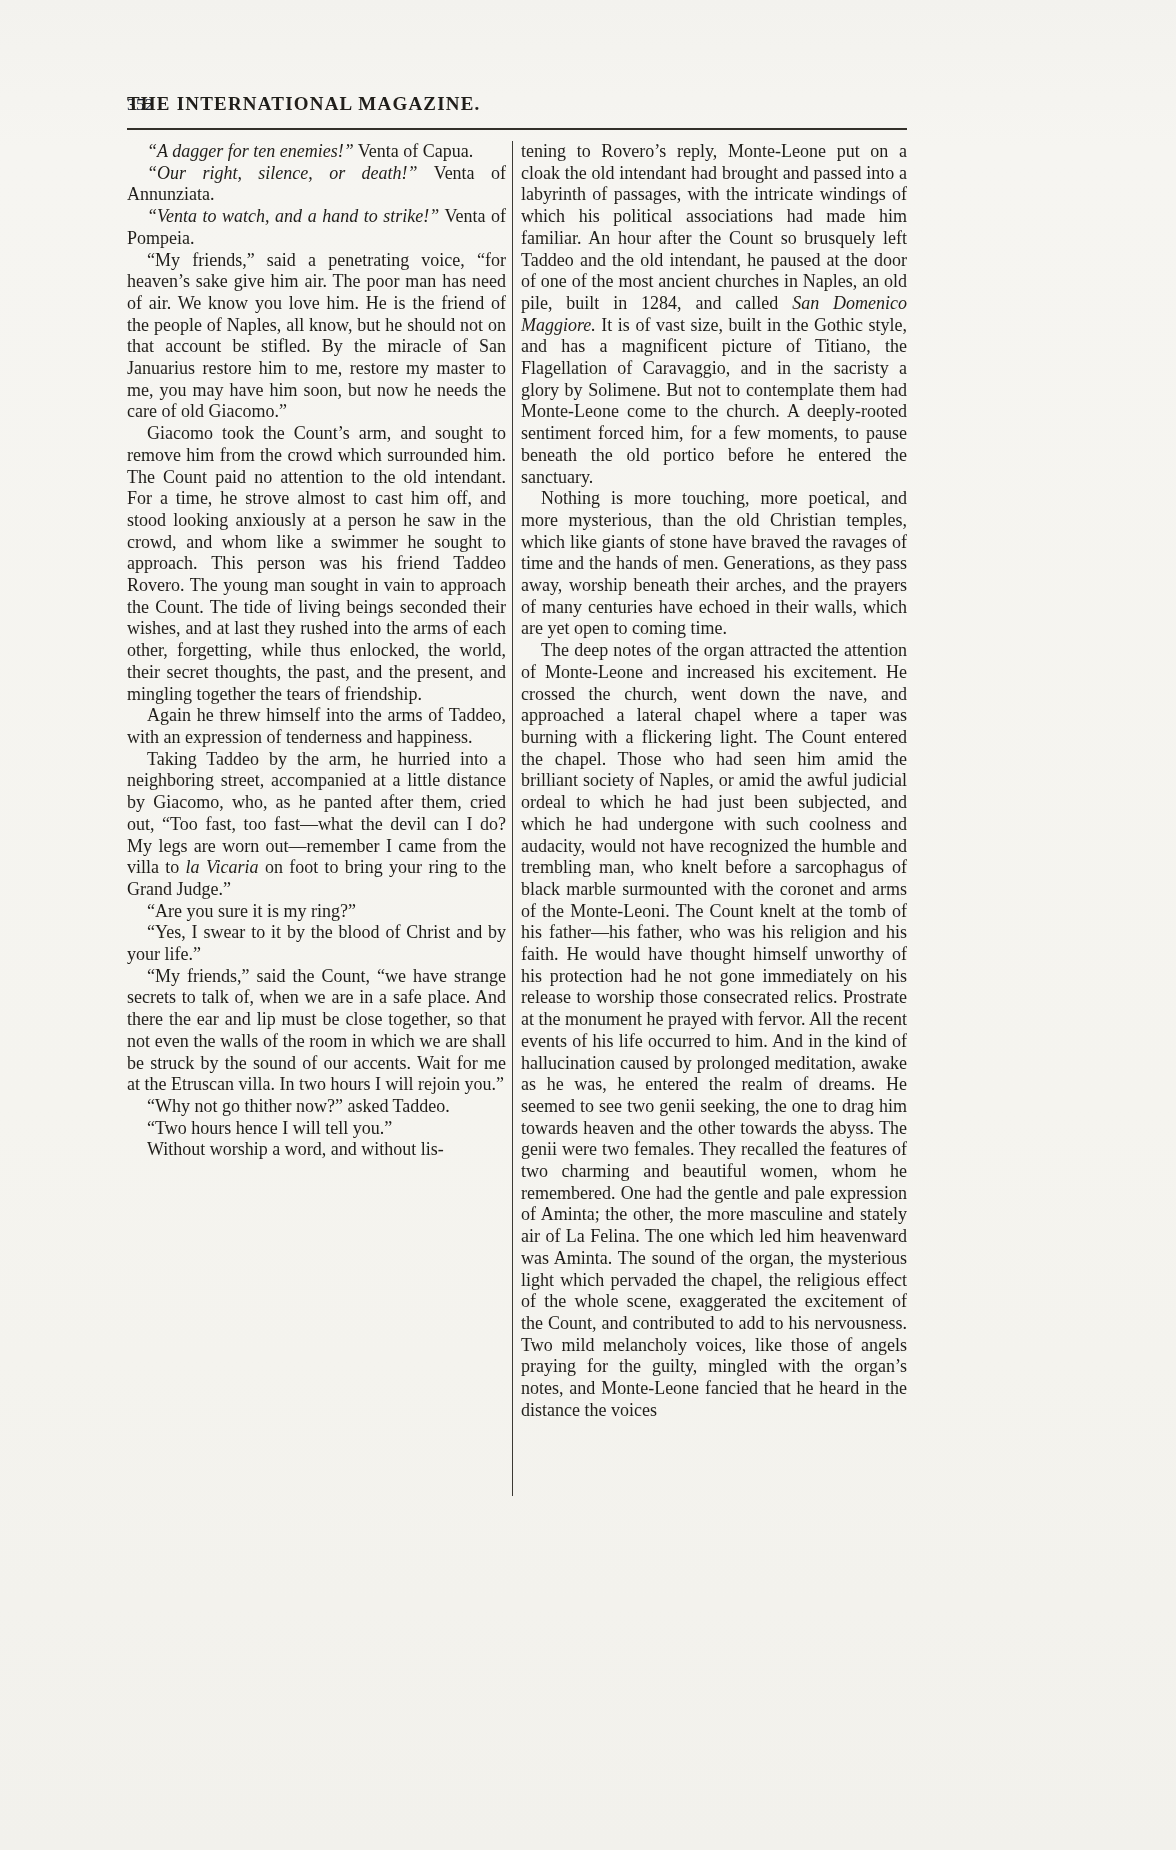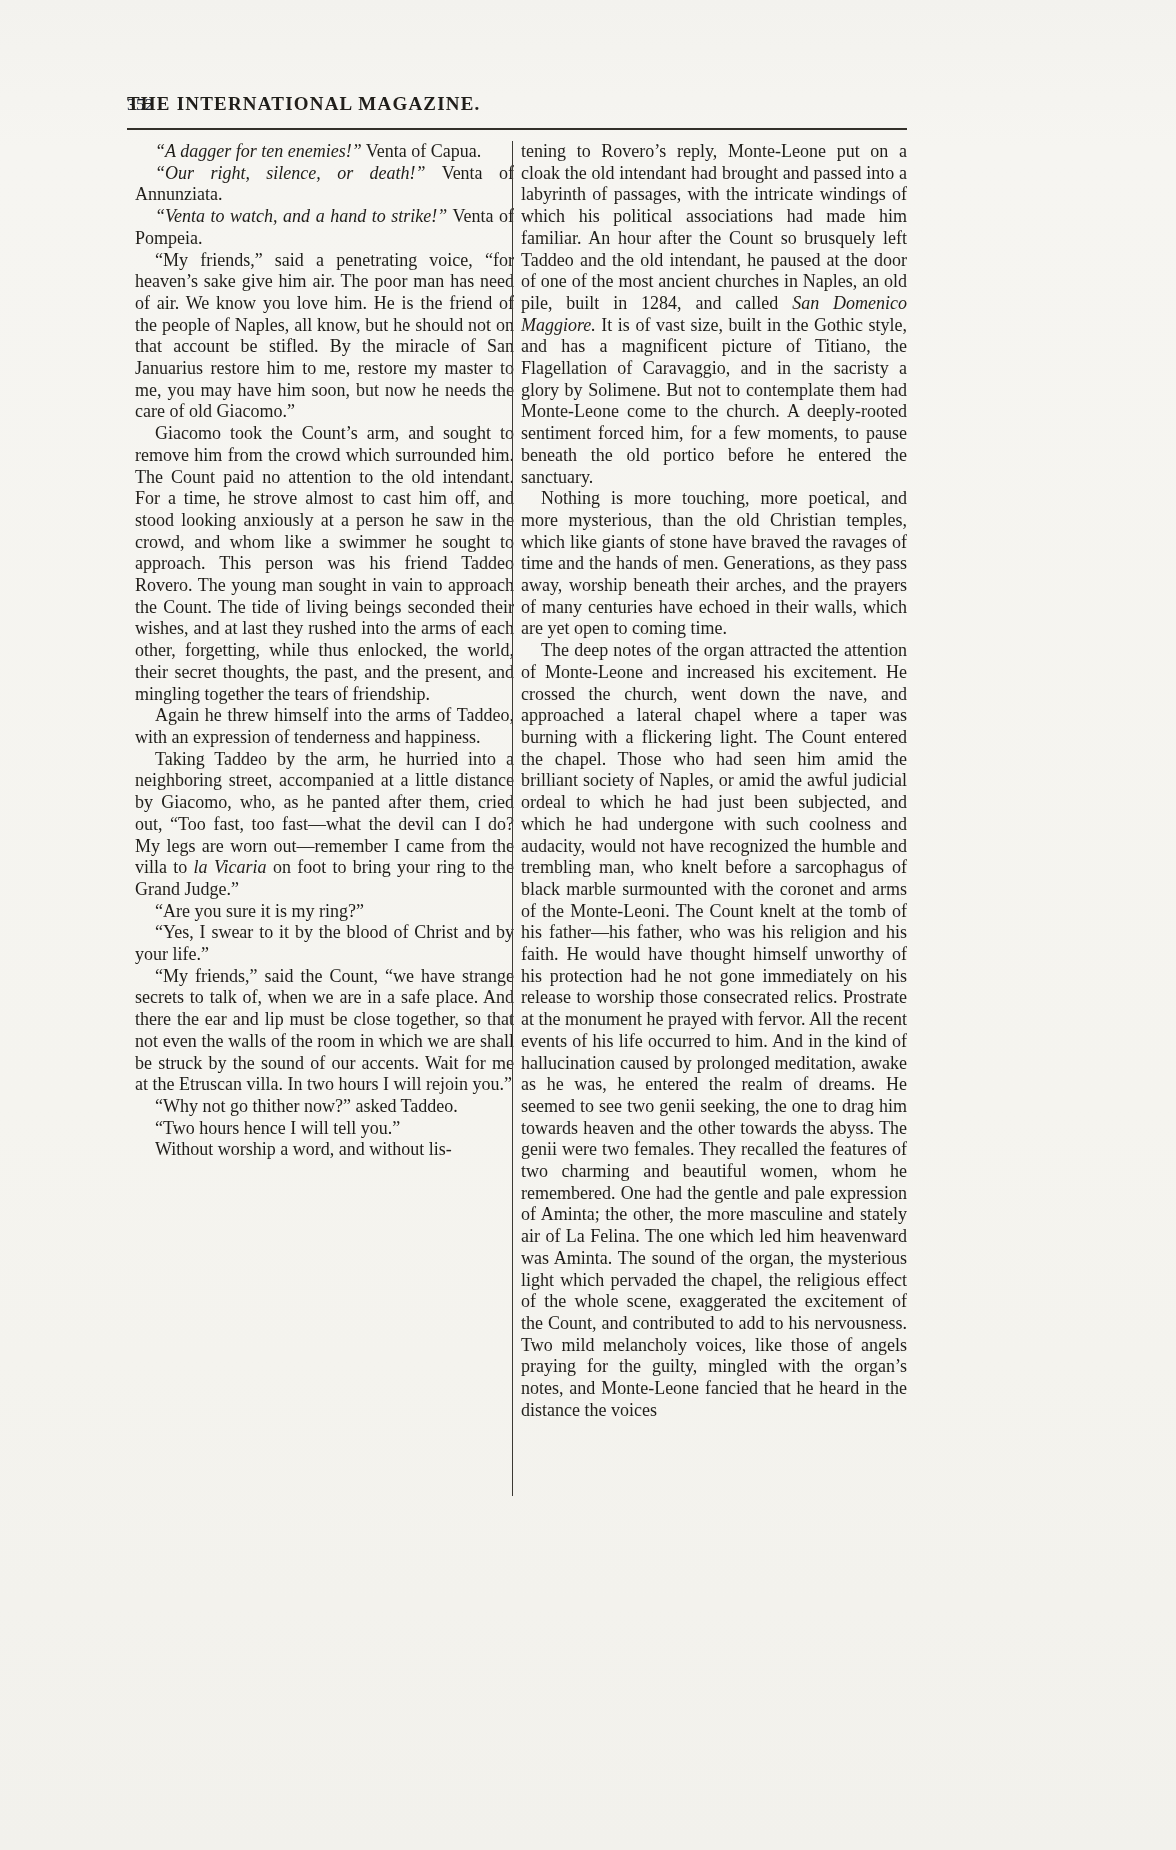--- a/index.html
+++ b/index.html
@@ -61,21 +61,21 @@
   }
   .column {
     position: absolute;
     top: 0;
     text-align: justify;
     font-size: 18px;
     line-height: 21.7px;
     color: #1f1d19;
   }
   .column.left {
-    left: 8px;
+    left: 0;
     width: 379px;
   }
   .column.right {
     left: 394px;
     width: 386px;
   }
   .column-divider {
     position: absolute;
     top: 0;
     left: 385px;

